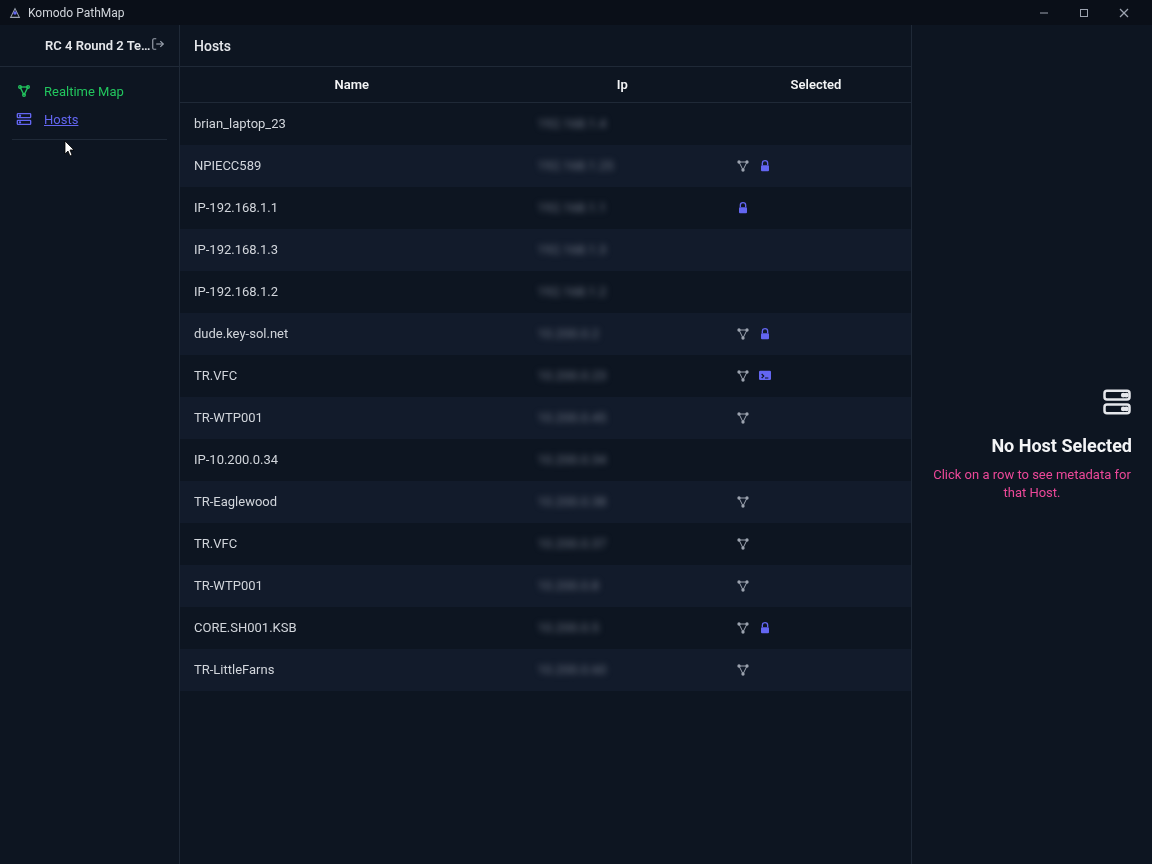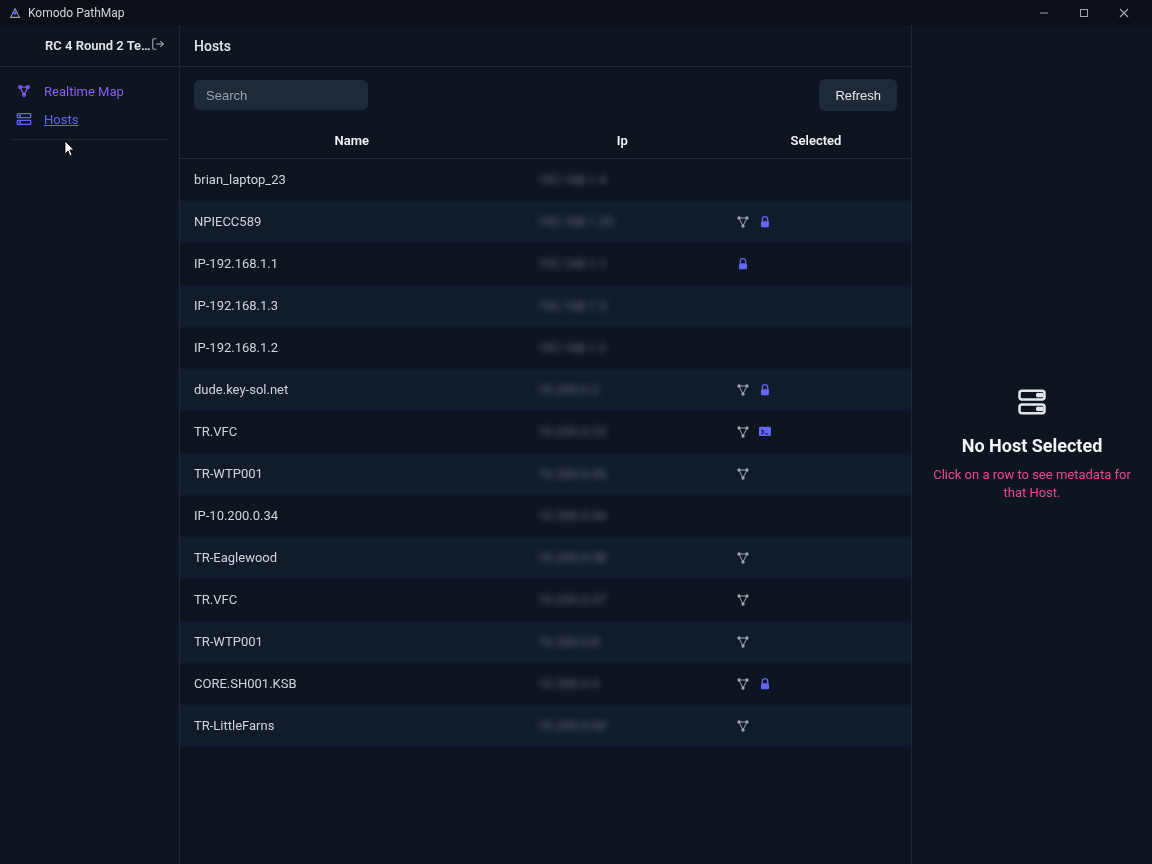--- a/index.html
+++ b/index.html
@@ -43,21 +43,21 @@
 }
 .project-name { font-size: 13px; font-weight: 600; color: #e5e7eb; white-space: nowrap; overflow: hidden; text-overflow: ellipsis; margin-left: 31px; }
 .exit-icon { color: #9ca3af; cursor: pointer; }
 .nav-section { padding: 10px 0; }
 .nav-item {
   display: flex;
   align-items: center;
   gap: 12px;
   padding: 6px 16px;
   font-size: 13px;
-  color: #8b5cf6;
+  color: #22c55e;
   cursor: pointer;
   position: relative;
 }
 .nav-item.active { color: #6366f1; }
 .nav-item.active .nav-label { text-decoration: underline; }
 .nav-item .nav-icon { width: 16px; height: 16px; display: flex; align-items: center; justify-content: center; }
 .nav-divider { height: 1px; background: #1f2937; margin: 6px 12px; }
 
 .main {
   flex: 1;
@@ -127,21 +127,21 @@
 .svc-icons { display: flex; gap: 6px; align-items: center; }
 .svc-icon { width: 16px; height: 16px; color: #9ca3af; }
 .svc-icon.lock { color: #6366f1; }
 .svc-icon.term { color: #6366f1; }
 
 .details {
   width: 240px;
   background: #0d1521;
   display: flex;
   flex-direction: column;
-  align-items: center;
+  align-items: flex-end;
   justify-content: center;
   padding: 20px;
   text-align: center;
 }
 .details-icon { margin-bottom: 14px; color: #e5e7eb; }
 .details-title { font-size: 18px; font-weight: 700; color: #f3f4f6; margin-bottom: 10px; }
 .details-sub { font-size: 13px; color: #ec4899; line-height: 1.4; }
 
 .cursor-ptr {
   position: absolute;
@@ -222,24 +222,20 @@
             </svg>
         </span>
         <span class="nav-label">Hosts</span>
       </div>
       <div class="nav-divider"></div>
     </nav>
   </aside>
 
   <section class="main">
     <header class="main-header">Hosts</header>
-    <div class="toolbar">
-      <input class="search-input" placeholder="Search" style="">
-      <button class="refresh-btn">Refresh</button>
-    </div>
     <div class="table-wrap">
       <table>
         <thead>
           <tr>
             <th style="width:47%">Name</th>
             <th style="width:27%">Ip</th>
             <th>Selected</th>
           </tr>
         </thead>
         <tbody id="hosts-tbody">

